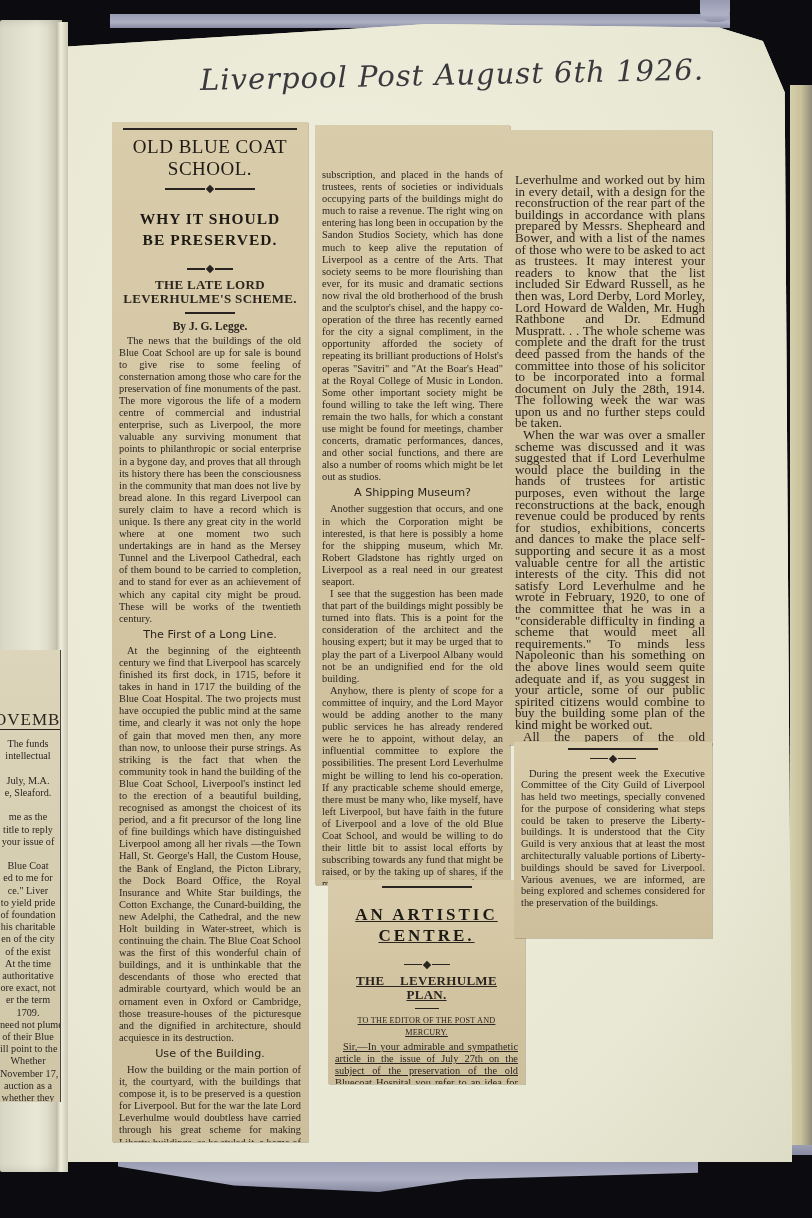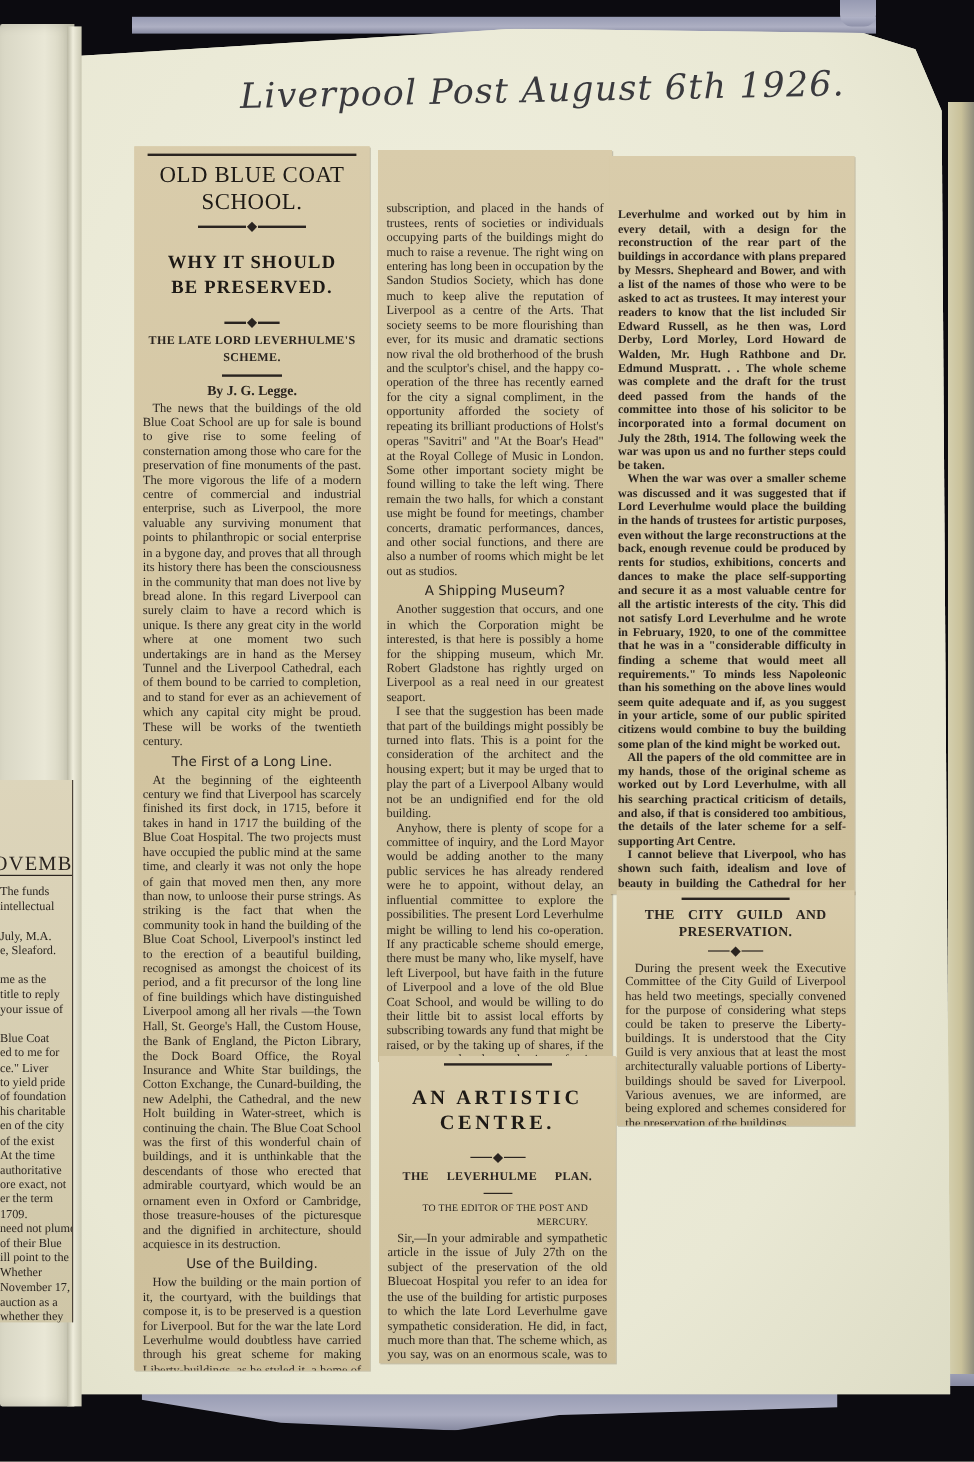--- a/index.html
+++ b/index.html
@@ -44,36 +44,36 @@
     background-image: linear-gradient(180deg,#d9ccab,#d2c4a0 50%,#cdbf9b);
     color: #2b2520; font-size: 10.4px; line-height: 12.1px;
     box-sizing: border-box; padding: 4px 7px; overflow: hidden;
     box-shadow: 1px 1px 0 rgba(80,60,30,.25);
   }
   .clip p { margin: 0; text-align: justify; text-indent: 8px; }
   .clip .noindent { text-indent: 0; margin-top: 40px; }
   .rule-top { border-top: 2px solid #2a2420; margin: 2px 4px 6px; }
   .h-big { font-size: 19px; line-height: 22px; text-align: center; font-weight: normal; letter-spacing: .5px; margin: 6px 0 0; color:#1e1a16;}
   .h-mid { font-size: 15.5px; line-height: 21px; text-align: center; letter-spacing: 1px; margin: 16px; color:#1e1a16;}
-  .h-small { font-size: 10px; line-height: 14px; text-align: center; font-weight: bold; letter-spacing: .3px; margin: 0; }
+  .h-small { font-size: 13px; line-height: 14px; text-align: center; font-weight: bold; letter-spacing: .3px; margin: 0; }
   .h-sub { font-family: "DejaVu Sans", sans-serif; font-weight: normal; font-size: 11.2px; line-height: 16px; text-align: center; margin: 2px 0; }
   .byline { font-weight: bold; text-align: center; font-size: 11.5px; margin: 4px 0 3px; }
   .orn { display: flex; align-items: center; justify-content: center; margin: 6px 0; }
   .orn span.l { display:block; height: 1.5px; background:#2a2420; }
   .orn span.d { display:block; width: 6px; height: 6px; background:#2a2420; transform: rotate(45deg); margin: 0 2px; }
   .short-rule { width: 50px; height: 1.5px; background: #2a2420; margin: 6px auto; }
-  .editor { font-size: 8.2px; letter-spacing: .2px; text-align: right; margin: 4px 16px 2px; text-transform: uppercase; }
+  .editor { font-size: 8.2px; letter-spacing: .2px; text-align: center; margin: 4px 6px 2px; text-transform: uppercase; }
   .side-clip {
     position: absolute; left: 0; top: 650px; width: 60px; height: 452px;
     background: linear-gradient(180deg,#ddd5bb,#cfc6a7); color:#2b2520;
     font-size: 10.2px; line-height: 12.2px; overflow: hidden;
     border-right: 1px solid #4b4238;
   }
   .side-clip .head { font-size: 17px; letter-spacing: 1px; margin-top: 64px; white-space: nowrap; border-bottom: 1.5px solid #2a2420; padding-bottom: 3px; margin-left: -6px;}
-  .side-clip .ln { white-space: nowrap; text-align: left; padding-right: 4px; }
+  .side-clip .ln { white-space: nowrap; text-align: center; padding-right: 4px; }
 </style>
 </head>
 <body>
 
 <div class="tissue" style="left:110px;top:14px;width:620px;height:14px;"></div>
 <div class="tissue" style="left:700px;top:0;width:30px;height:22px;border-radius:0 0 10px 10px;"></div>
 <div class="tissue" style="left:118px;top:1160px;width:580px;height:32px;clip-path:polygon(0 0,100% 0,100% 40%,60% 60%,45% 100%,20% 80%,0 20%);"></div>
 <div class="tissue" style="left:760px;top:1110px;width:52px;height:45px;"></div>
 
 <div class="left-page"></div>
@@ -144,45 +144,44 @@
 </div>
 
 <div class="clip" style="left:315px;top:125px;width:195px;height:760px;">
   <p class="noindent">subscription, and placed in the hands of trustees, rents of societies or individuals occupying parts of the buildings might do much to raise a revenue. The right wing on entering has long been in occupation by the Sandon Studios Society, which has done much to keep alive the reputation of Liverpool as a centre of the Arts. That society seems to be more flourishing than ever, for its music and dramatic sections now rival the old brotherhood of the brush and the sculptor's chisel, and the happy co-operation of the three has recently earned for the city a signal compliment, in the opportunity afforded the society of repeating its brilliant productions of Holst's operas "Savitri" and "At the Boar's Head" at the Royal College of Music in London. Some other important society might be found willing to take the left wing. There remain the two halls, for which a constant use might be found for meetings, chamber concerts, dramatic performances, dances, and other social functions, and there are also a number of rooms which might be let out as studios.</p>
   <div class="h-sub">A Shipping Museum?</div>
   <p>Another suggestion that occurs, and one in which the Corporation might be interested, is that here is possibly a home for the shipping museum, which Mr. Robert Gladstone has rightly urged on Liverpool as a real need in our greatest seaport.</p>
   <p>I see that the suggestion has been made that part of the buildings might possibly be turned into flats. This is a point for the consideration of the architect and the housing expert; but it may be urged that to play the part of a Liverpool Albany would not be an undignified end for the old building.</p>
   <p>Anyhow, there is plenty of scope for a committee of inquiry, and the Lord Mayor would be adding another to the many public services he has already rendered were he to appoint, without delay, an influential committee to explore the possibilities. The present Lord Leverhulme might be willing to lend his co-operation. If any practicable scheme should emerge, there must be many who, like myself, have left Liverpool, but have faith in the future of Liverpool and a love of the old Blue Coat School, and would be willing to do their little bit to assist local efforts by subscribing towards any fund that might be raised, or by the taking up of shares, if the matter were placed on a business footing, in order to save the city's oldest and most picturesque landmark.</p>
 </div>
 
-<div class="clip" style="left:316px;top:880px;width:197px;height:256px;">
+<div class="clip" style="left:328px;top:880px;width:197px;height:204px;text-decoration:underline;">
   <div class="short-rule" style="width:90px;margin-top:2px;"></div>
   <h2 class="h-mid" style="font-size:17px;letter-spacing:3px;">AN ARTISTIC CENTRE.</h2>
   <div class="orn">
       <span class="l" style="width:18px"></span>
       <span class="d"></span>
       <span class="l" style="width:18px"></span>
     </div>
   <h3 class="h-small" style="word-spacing:12px;">THE LEVERHULME PLAN.</h3>
   <div class="short-rule" style="width:24px"></div>
   <div class="editor">To the Editor of the Post and Mercury.</div>
   <p>Sir,—In your admirable and sympathetic article in the issue of July 27th on the subject of the preservation of the old Bluecoat Hospital you refer to an idea for the use of the building for artistic purposes to which the late Lord Leverhulme gave sympathetic consideration. He did, in fact, much more than that. The scheme which, as you say, was on an enormous scale, was to be a sort of university for all the arts on an international basis. It was fully considered by Lord</p>
 </div>
 
-<div class="clip" style="left:508px;top:130px;width:204px;height:615px;font-size:10px;line-height:11.6px;font-weight:bold;">
+<div class="clip" style="left:508px;top:130px;width:204px;height:615px;font-size:13px;line-height:11.6px;">
   <p class="noindent">Leverhulme and worked out by him in every detail, with a design for the reconstruction of the rear part of the buildings in accordance with plans prepared by Messrs. Shepheard and Bower, and with a list of the names of those who were to be asked to act as trustees. It may interest your readers to know that the list included Sir Edward Russell, as he then was, Lord Derby, Lord Morley, Lord Howard de Walden, Mr. Hugh Rathbone and Dr. Edmund Muspratt. . . The whole scheme was complete and the draft for the trust deed passed from the hands of the committee into those of his solicitor to be incorporated into a formal document on July the 28th, 1914. The following week the war was upon us and no further steps could be taken.</p>
   <p>When the war was over a smaller scheme was discussed and it was suggested that if Lord Leverhulme would place the building in the hands of trustees for artistic purposes, even without the large reconstructions at the back, enough revenue could be produced by rents for studios, exhibitions, concerts and dances to make the place self-supporting and secure it as a most valuable centre for all the artistic interests of the city. This did not satisfy Lord Leverhulme and he wrote in February, 1920, to one of the committee that he was in a "considerable difficulty in finding a scheme that would meet all requirements." To minds less Napoleonic than his something on the above lines would seem quite adequate and if, as you suggest in your article, some of our public spirited citizens would combine to buy the building some plan of the kind might be worked out.</p>
   <p>All the papers of the old committee are in my hands, those of the original scheme as worked out by Lord Leverhulme, with all his searching practical criticism of details, and also, if that is considered too ambitious, the details of the later scheme for a self-supporting Art Centre.</p>
   <p>I cannot believe that Liverpool, who has shown such faith, idealism and love of beauty in building the Cathedral for her future generations will at the same time let them be robbed of this lovely heritage of the past. That it will be preserved I do not doubt, and I ardently hope it will be dedicated to the purpose for which it was intended by Lord Leverhulme when he saved it for us, that of a permanent centre for art.—Yours, &amp;c.,</p>
 
 </div>
 
 <div class="clip" style="left:514px;top:742px;width:198px;height:196px;font-size:10.4px;line-height:11.8px;">
   <div class="short-rule" style="width:90px;margin-top:2px;"></div>
-  <h3 class="h-small" style="font-size:11.4px;line-height:14px;word-spacing:8px;">THE CITY GUILD AND PRESERVATION.</h3>
   <div class="orn">
       <span class="l" style="width:18px"></span>
       <span class="d"></span>
       <span class="l" style="width:18px"></span>
     </div>
   <p>During the present week the Executive Committee of the City Guild of Liverpool has held two meetings, specially convened for the purpose of considering what steps could be taken to preserve the Liberty-buildings. It is understood that the City Guild is very anxious that at least the most architecturally valuable portions of Liberty-buildings should be saved for Liverpool. Various avenues, we are informed, are being explored and schemes considered for the preservation of the buildings.</p>
 
 </div>
 
 </body></html>

